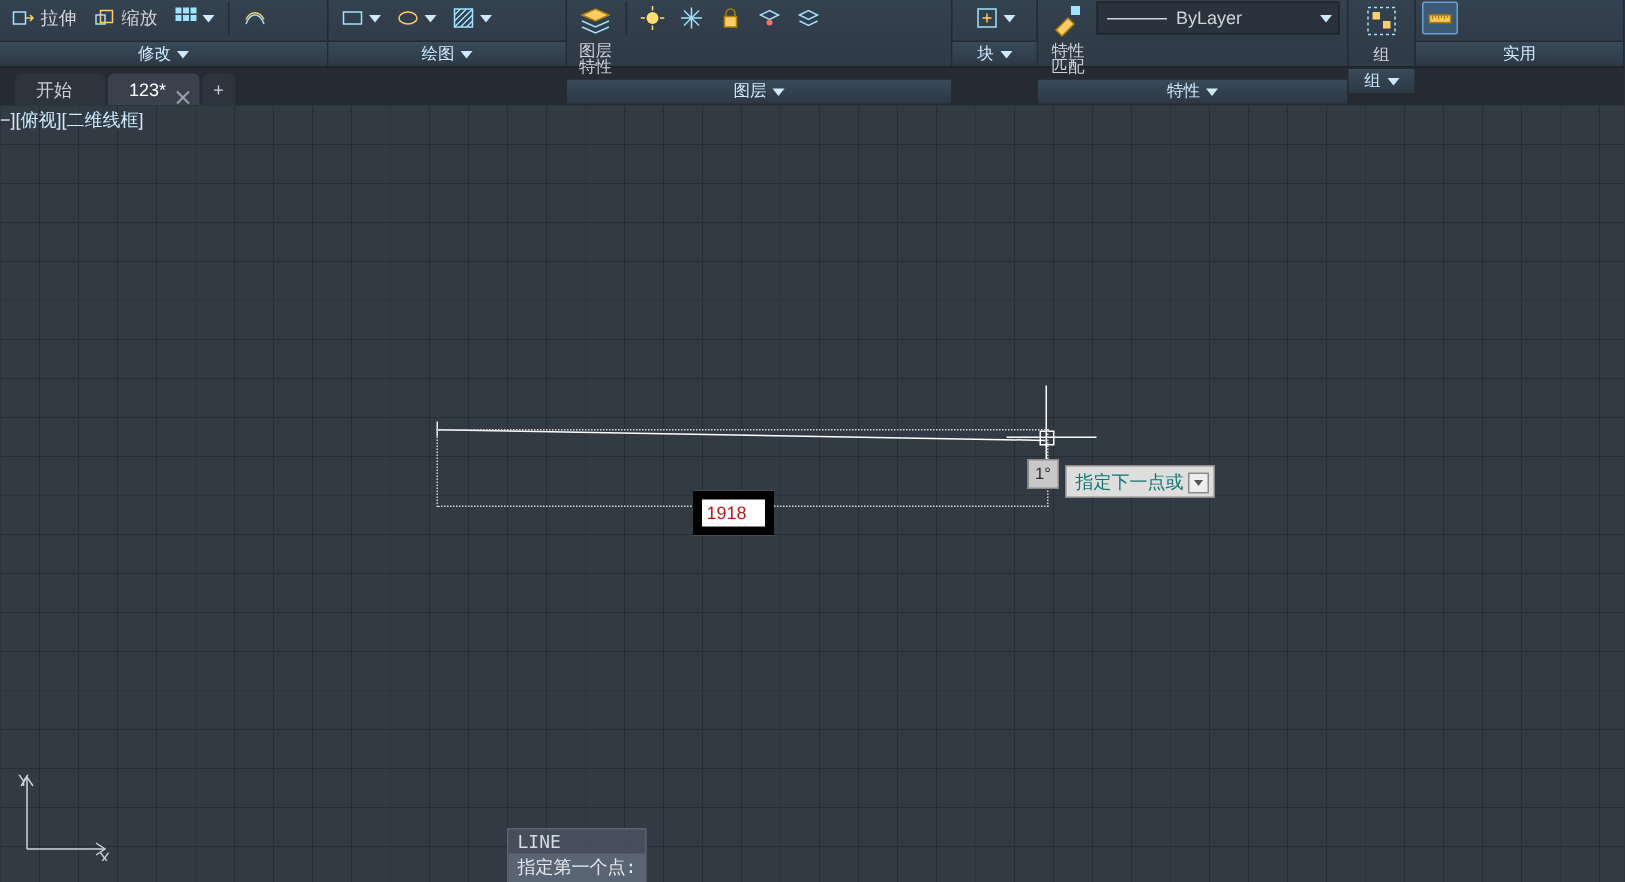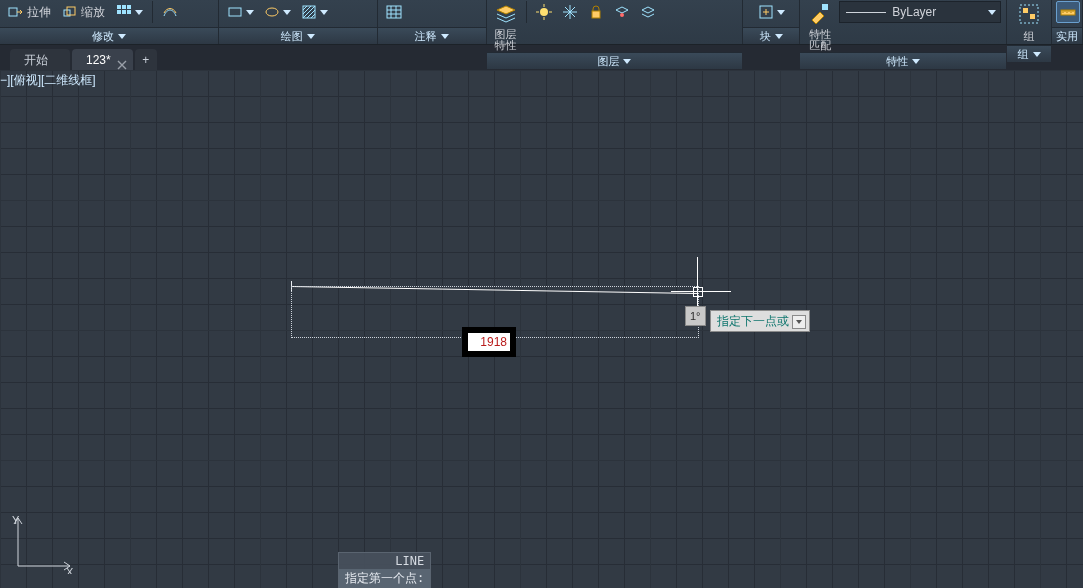--- a/index.html
+++ b/index.html
@@ -20,21 +20,21 @@
   .combo{display:flex;align-items:center;height:20px;border:1px solid #1c232b;background:#2a333d;padding:0 4px 0 6px;gap:6px;}
   .combo .tri{margin-left:auto;}
   
   .tabstrip{height:26px;background:#252a33;display:flex;align-items:flex-end;padding-left:10px;}
   .filetab{height:22px;line-height:22px;padding:0 22px 0 14px;margin-right:2px;position:relative;font-size:12px;border-top-left-radius:4px;border-top-right-radius:4px;cursor:pointer;}
   .ft-inactive{background:#2e343d;color:#cbd1da;}
   .ft-active{background:#3a414c;color:#fff;}
   .ft-close{position:absolute;right:6px;top:6px;width:10px;height:10px;color:#9aa0a9;}
   .tab-plus{width:22px;height:22px;background:#2e343d;border-top-left-radius:4px;border-top-right-radius:4px;display:flex;align-items:center;justify-content:center;color:#cbd1da;cursor:pointer;}
   
-  .canvas{position:absolute;left:0;right:0;top:70px;bottom:0;background:#323a44;overflow:hidden;text-align:right;}
+  .canvas{position:absolute;left:0;right:0;top:70px;bottom:0;background:#323a44;overflow:hidden;}
   .grid{position:absolute;inset:0;
     background-image:
       linear-gradient(#2c333c 1px,transparent 1px),
       linear-gradient(90deg,#2c333c 1px,transparent 1px),
       linear-gradient(#272d36 1px,transparent 1px),
       linear-gradient(90deg,#272d36 1px,transparent 1px);
     background-size:130px 130px,130px 130px,26px 26px,26px 26px;
   }
   .view-label{position:absolute;left:0;top:2px;color:#cfeaff;font-size:12px;}
   
@@ -139,34 +139,20 @@
             </div>
         </div>
       </div>
     </div>
     <div class="panel-label">
       <span>绘图</span>
       <span class="drop-tri"></span>
     </div>
   </div>
 
-  <div class="panel" style="width:108px;">
-    <div class="panel-top">
-      <div class="rbtn">
-        <span class="icon16"><svg viewBox="0 0 16 16">
-              <rect x="1" y="2" width="14" height="12" fill="none" stroke="#9fe3ff"></rect>
-              <path d="M1 6h14M1 10h14M5 2v12M10 2v12" stroke="#9fe3ff"></path>
-            </svg></span>
-      </div>
-    </div>
-    <div class="panel-label">
-      <span>注释</span>
-      <span class="drop-tri"></span>
-    </div>
-  </div>
 
   <div class="panel" style="width:256px;">
     <div class="panel-top">
       <div class="rbtn" style="flex-direction:column;height:auto;padding:0 2px;">
         <span class="icon24"><svg viewBox="0 0 24 24">
               <path d="M3 8l9-4 9 4-9 4z" fill="#ffcc66" stroke="#b08000"></path>
               <path d="M3 12l9 4 9-4" fill="none" stroke="#9fe3ff"></path>
               <path d="M3 16l9 4 9-4" fill="none" stroke="#9fe3ff"></path>
             </svg></span>
         <span class="lbl" style="font-size:11px;line-height:11px;text-align:center;">图层<br>特性</span>

